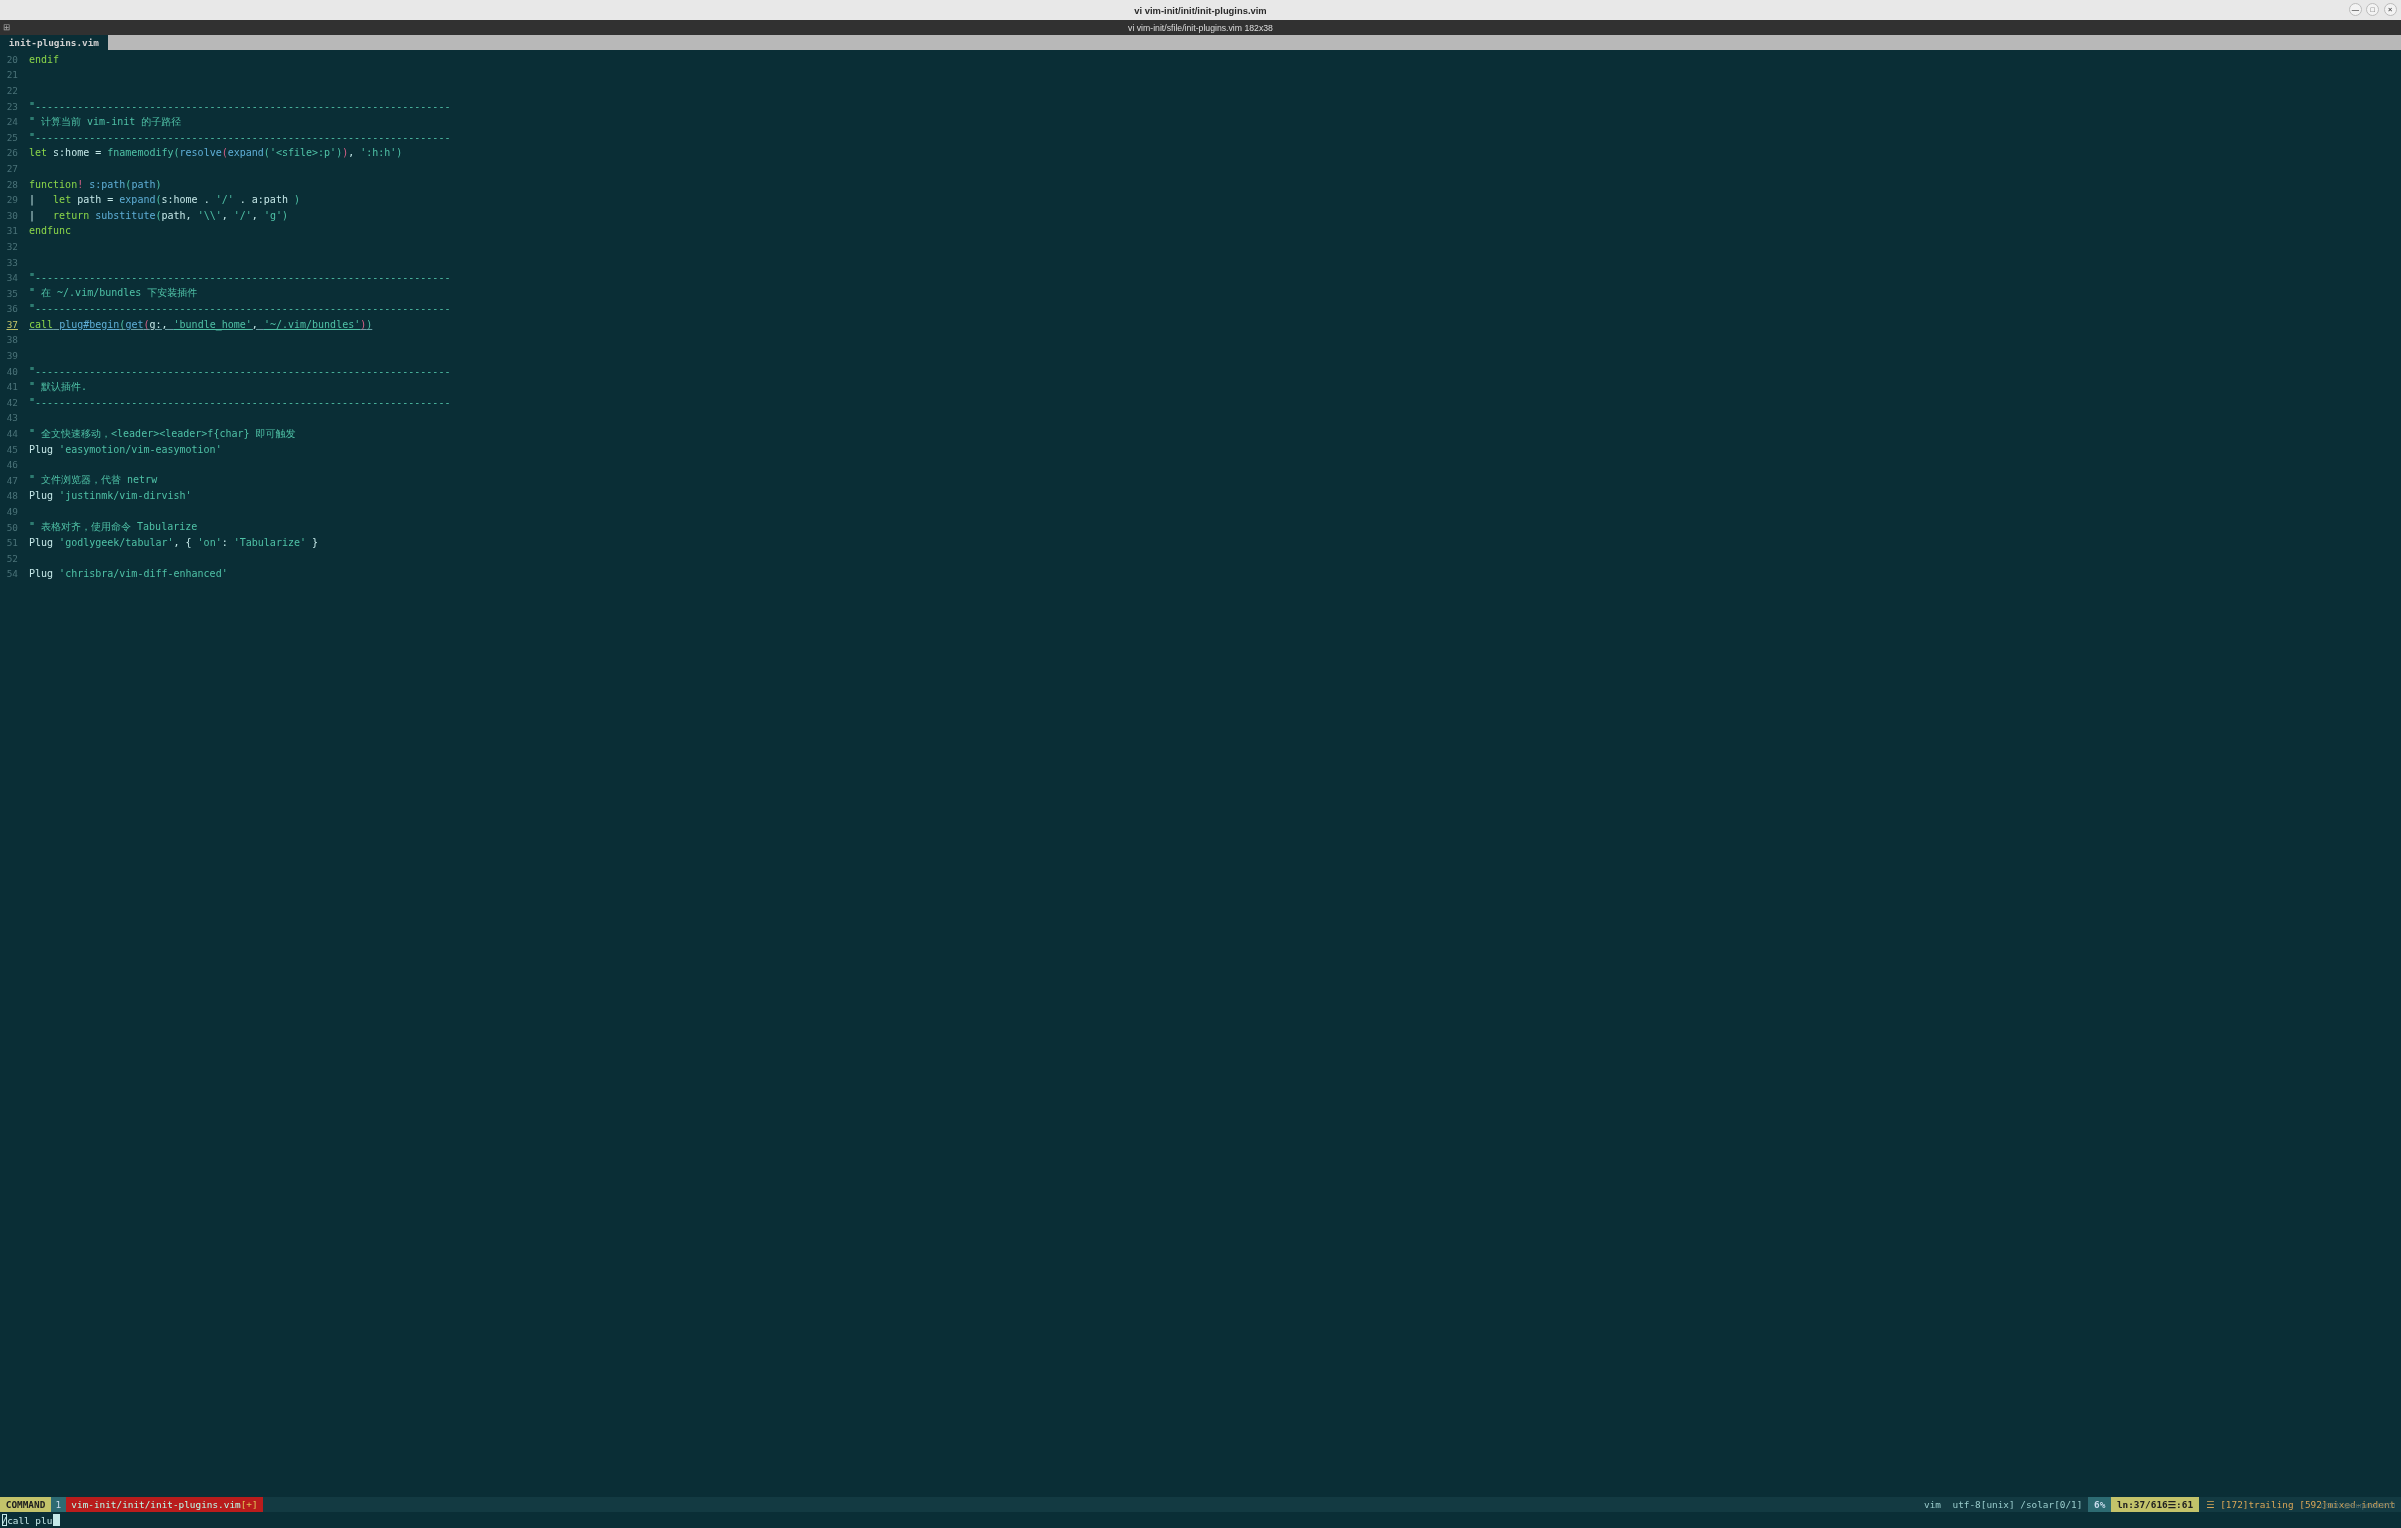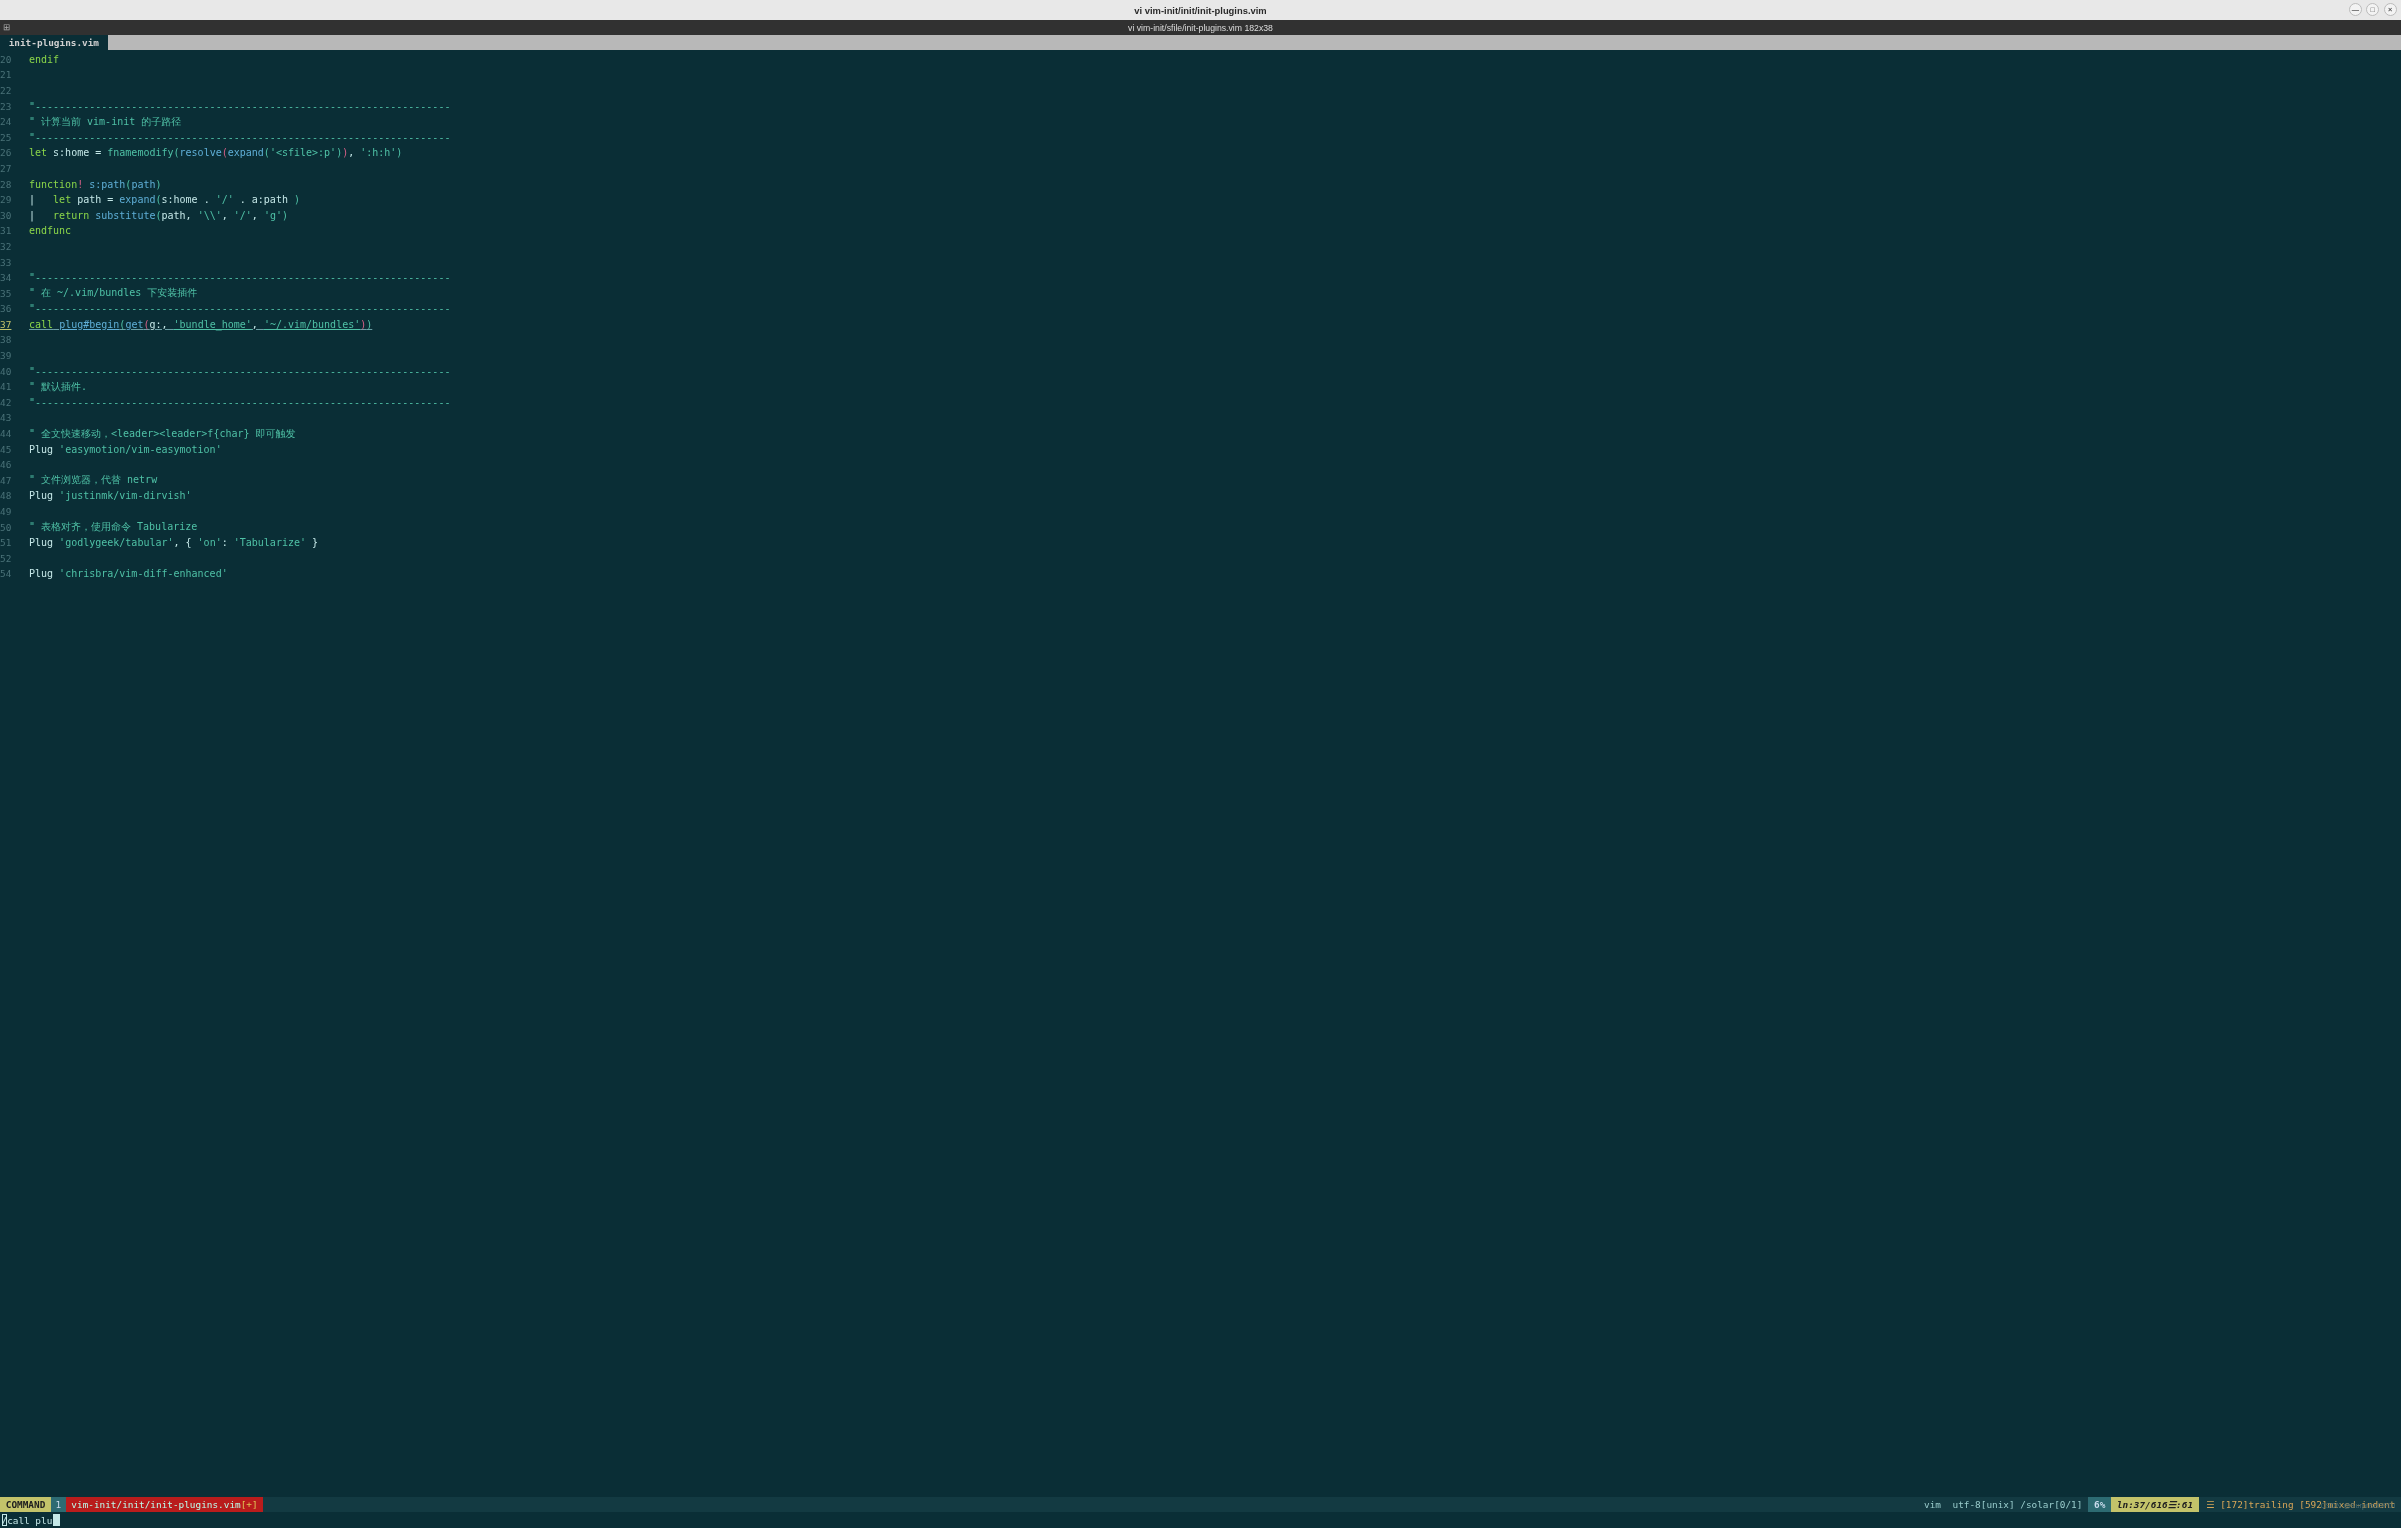--- a/index.html
+++ b/index.html
@@ -96,21 +96,21 @@
   align-items: center;
   white-space: pre;
 }
 .line.current {
   text-decoration: underline;
   text-decoration-color: #6a9fa5;
 }
 .line.current .gutter { text-decoration: underline; }
 .gutter {
   width: 29px;
-  text-align: left;
+  text-align: center;
   padding-right: 4.4px;
   color: #4a7278;
   flex-shrink: 0;
   font-size: 9.4px;
 }
 .line.current .gutter { color: #c3c36a; }
 .code { flex: 1; font-size: 10px; }
 .c-keyword { color: #8bd649; }
 .c-ident { color: #5fafd7; }
 .c-text { color: #c5e8e8; }
@@ -130,21 +130,21 @@
 }
 .sl-seg { display: flex; align-items: center; padding: 0 5.8px; }
 .sl-mode { background: #c3c36a; color: #202020; font-weight: bold; }
 .sl-num { background: #2d6b72; color: #cde; padding: 0 4.4px; }
 .sl-file { background: #b91c1c; color: #bfe; }
 .sl-mod { color: #e0c755; }
 .sl-flex { flex: 1; background: #133a42; }
 .sl-ft { background: #133a42; color: #9cc; }
 .sl-enc { background: #133a42; color: #9cc; }
 .sl-pct { background: #2d6b72; color: #cde; font-weight: bold; }
-.sl-pos { background: #c3c36a; color: #202020; font-weight: bold; font-style: italic; }
+.sl-pos { background: #c3c36a; color: #202020; font-weight: bold; }
 .sl-warn { background: #133a42; color: #d8a657; padding-left: 7.3px; }
 
 .cmdline {
   height: 16px;
   background: #0a2e36;
   display: flex;
   align-items: center;
   padding-left: 1.5px;
   font-size: 9.4px;
   color: #c5e8e8;

